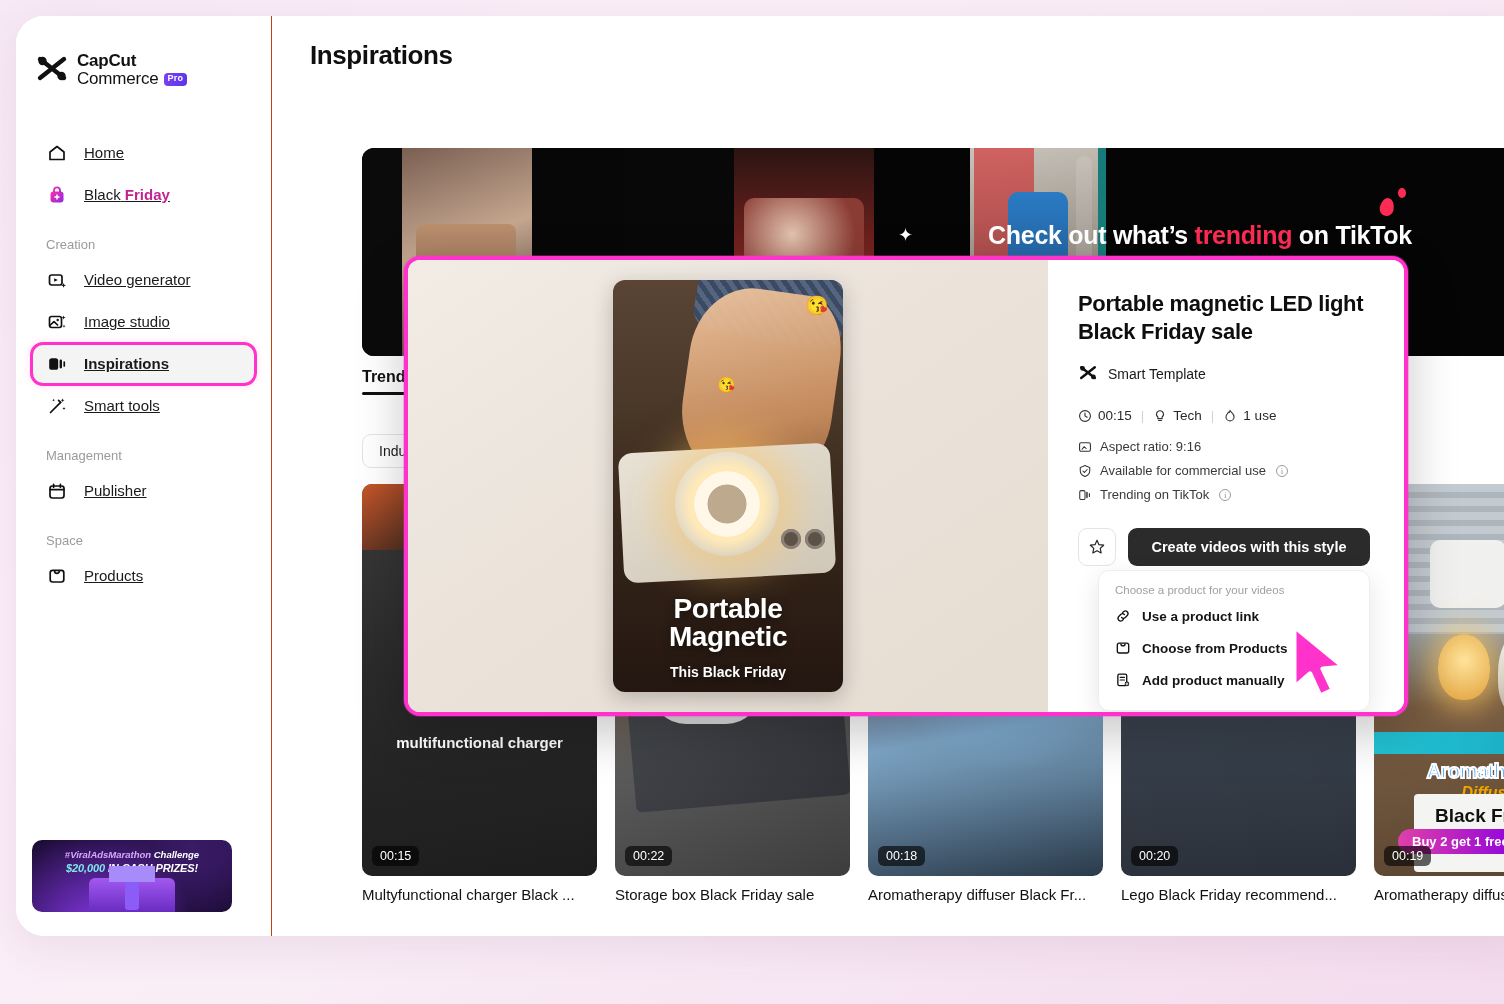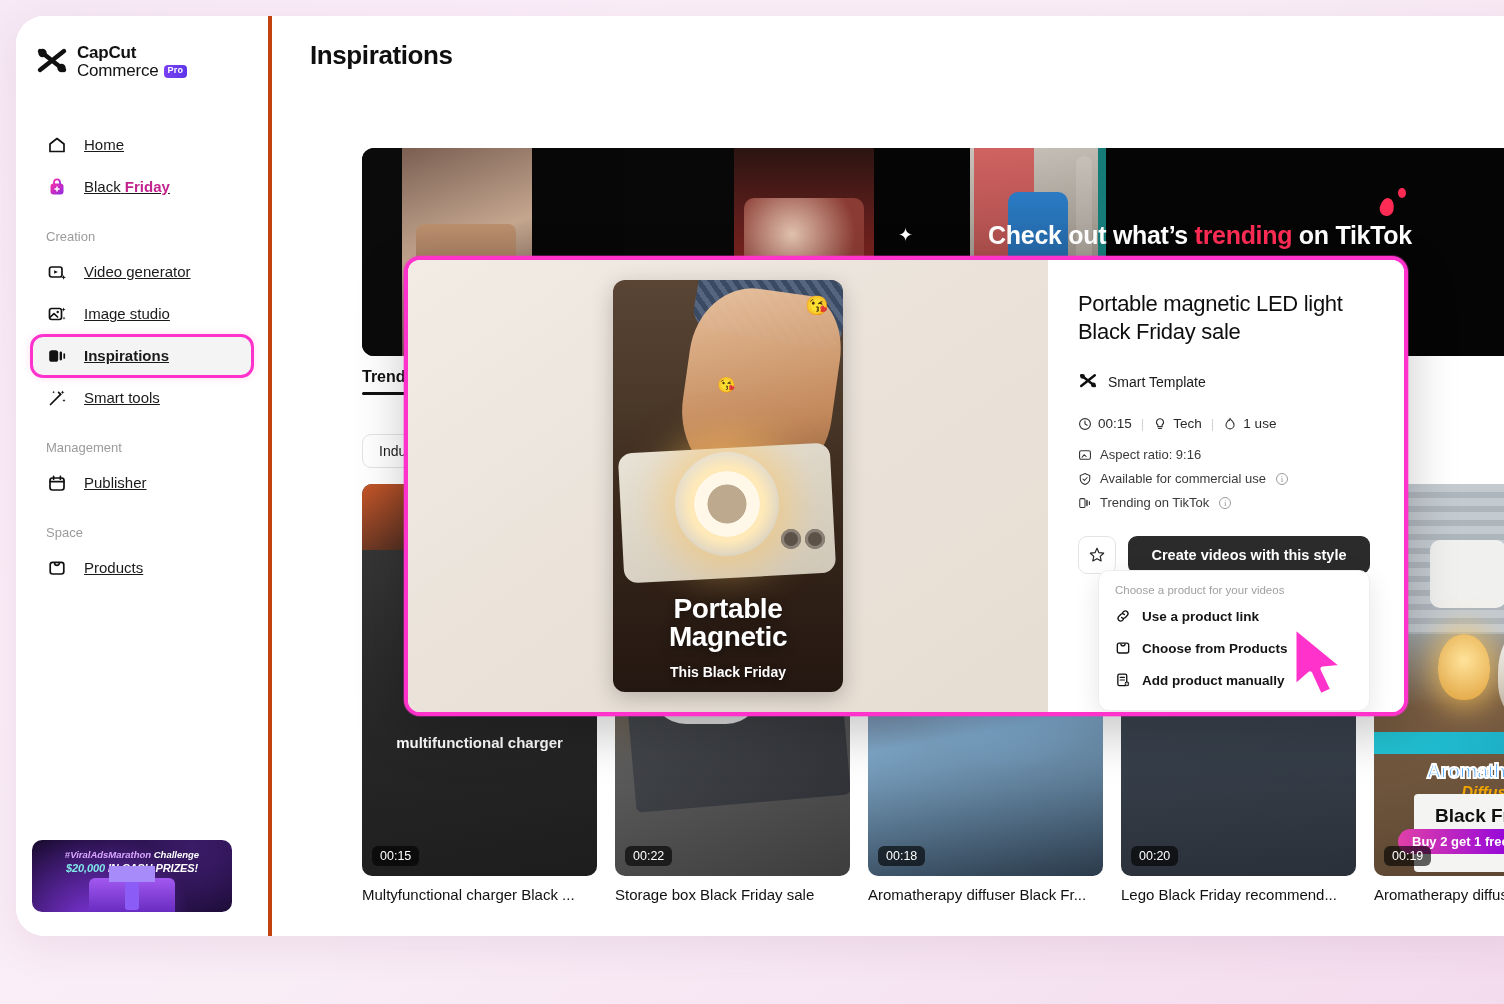--- a/index.html
+++ b/index.html
@@ -20,23 +20,23 @@
     border-radius: 28px 0 0 28px;
     overflow: hidden;
     display: flex;
     box-shadow: 0 10px 40px rgba(120, 60, 110, .10);
   }
 
   
   #sidebar {
     width: 256px; min-width: 256px; height: 100%;
     background: #fff;
-    padding: 28px 16px 16px 16px;
+    padding: 36px 16px 16px 16px;
     position: relative;
-    border-right: 4px solid #c2410c;
+    border-right: 1px solid #c2410c;
   }
   .brand { display: flex; align-items: center; gap: 9px; padding: 0 4px 0 4px; margin-bottom: 44px; }
   .brand-logo { width: 32px; height: 30px; flex: none; }
   .brand-text { line-height: 1.08; }
   .brand-l1 { font-size: 17px; font-weight: 700; color: #111; letter-spacing: -.2px; }
   .brand-l2 { font-size: 17px; font-weight: 400; color: #111; letter-spacing: -.2px; display: flex; align-items: center; gap: 5px;}
   .pro-badge {
     background: linear-gradient(100deg,#7b3ff2,#5b36e8); color: #fff;
     font-size: 9px; font-weight: 700; border-radius: 4px; padding: 1px 4px 2px;
     letter-spacing: .2px;
@@ -201,22 +201,22 @@
   }
   .vp-cap .big {
     font-size: 28px; font-weight: 700; line-height: 1.02; letter-spacing: -.4px;
     text-shadow: 0 2px 8px rgba(0,0,0,.5);
   }
   .vp-cap .sub {
     font-size: 14px; font-weight: 600; margin-top: 12px; text-shadow: 0 2px 6px rgba(0,0,0,.5);
   }
 
   #modal-right { flex: 1; padding: 30px 34px 0 30px; position: relative; background:#fff; }
-  .m-title { font-size: 22px; font-weight: 400; color: #0e0e0e; line-height: 1.26; letter-spacing: -.3px; }
-  .m-tmpl { display: flex; align-items: center; gap: 10px; margin-top: 28px; font-size: 14px; color: #1a1a1a; }
+  .m-title { font-size: 22px; font-weight: 700; color: #0e0e0e; line-height: 1.26; letter-spacing: -.3px; }
+  .m-tmpl { display: flex; align-items: center; gap: 10px; margin-top: 20px; font-size: 14px; color: #1a1a1a; }
   .m-meta { display: flex; align-items: center; gap: 9px; margin-top: 26px; font-size: 13.5px; color: #2a2a2a; }
   .m-meta .sep { color: #d4d4d4; }
   .m-meta .mi { display: flex; align-items: center; gap: 6px; }
   .m-list { margin-top: 16px; display: flex; flex-direction: column; gap: 9px; }
   .m-li { display: flex; align-items: center; gap: 8px; font-size: 13px; color: #3a3a3a; }
   .info-i {
     width: 12px; height: 12px; border-radius: 50%; border: 1px solid #9a9a9a; color: #9a9a9a;
     font-size: 9px; display: inline-flex; align-items: center; justify-content: center;
     font-family: "Liberation Serif", serif; margin-left: 2px;
   }

